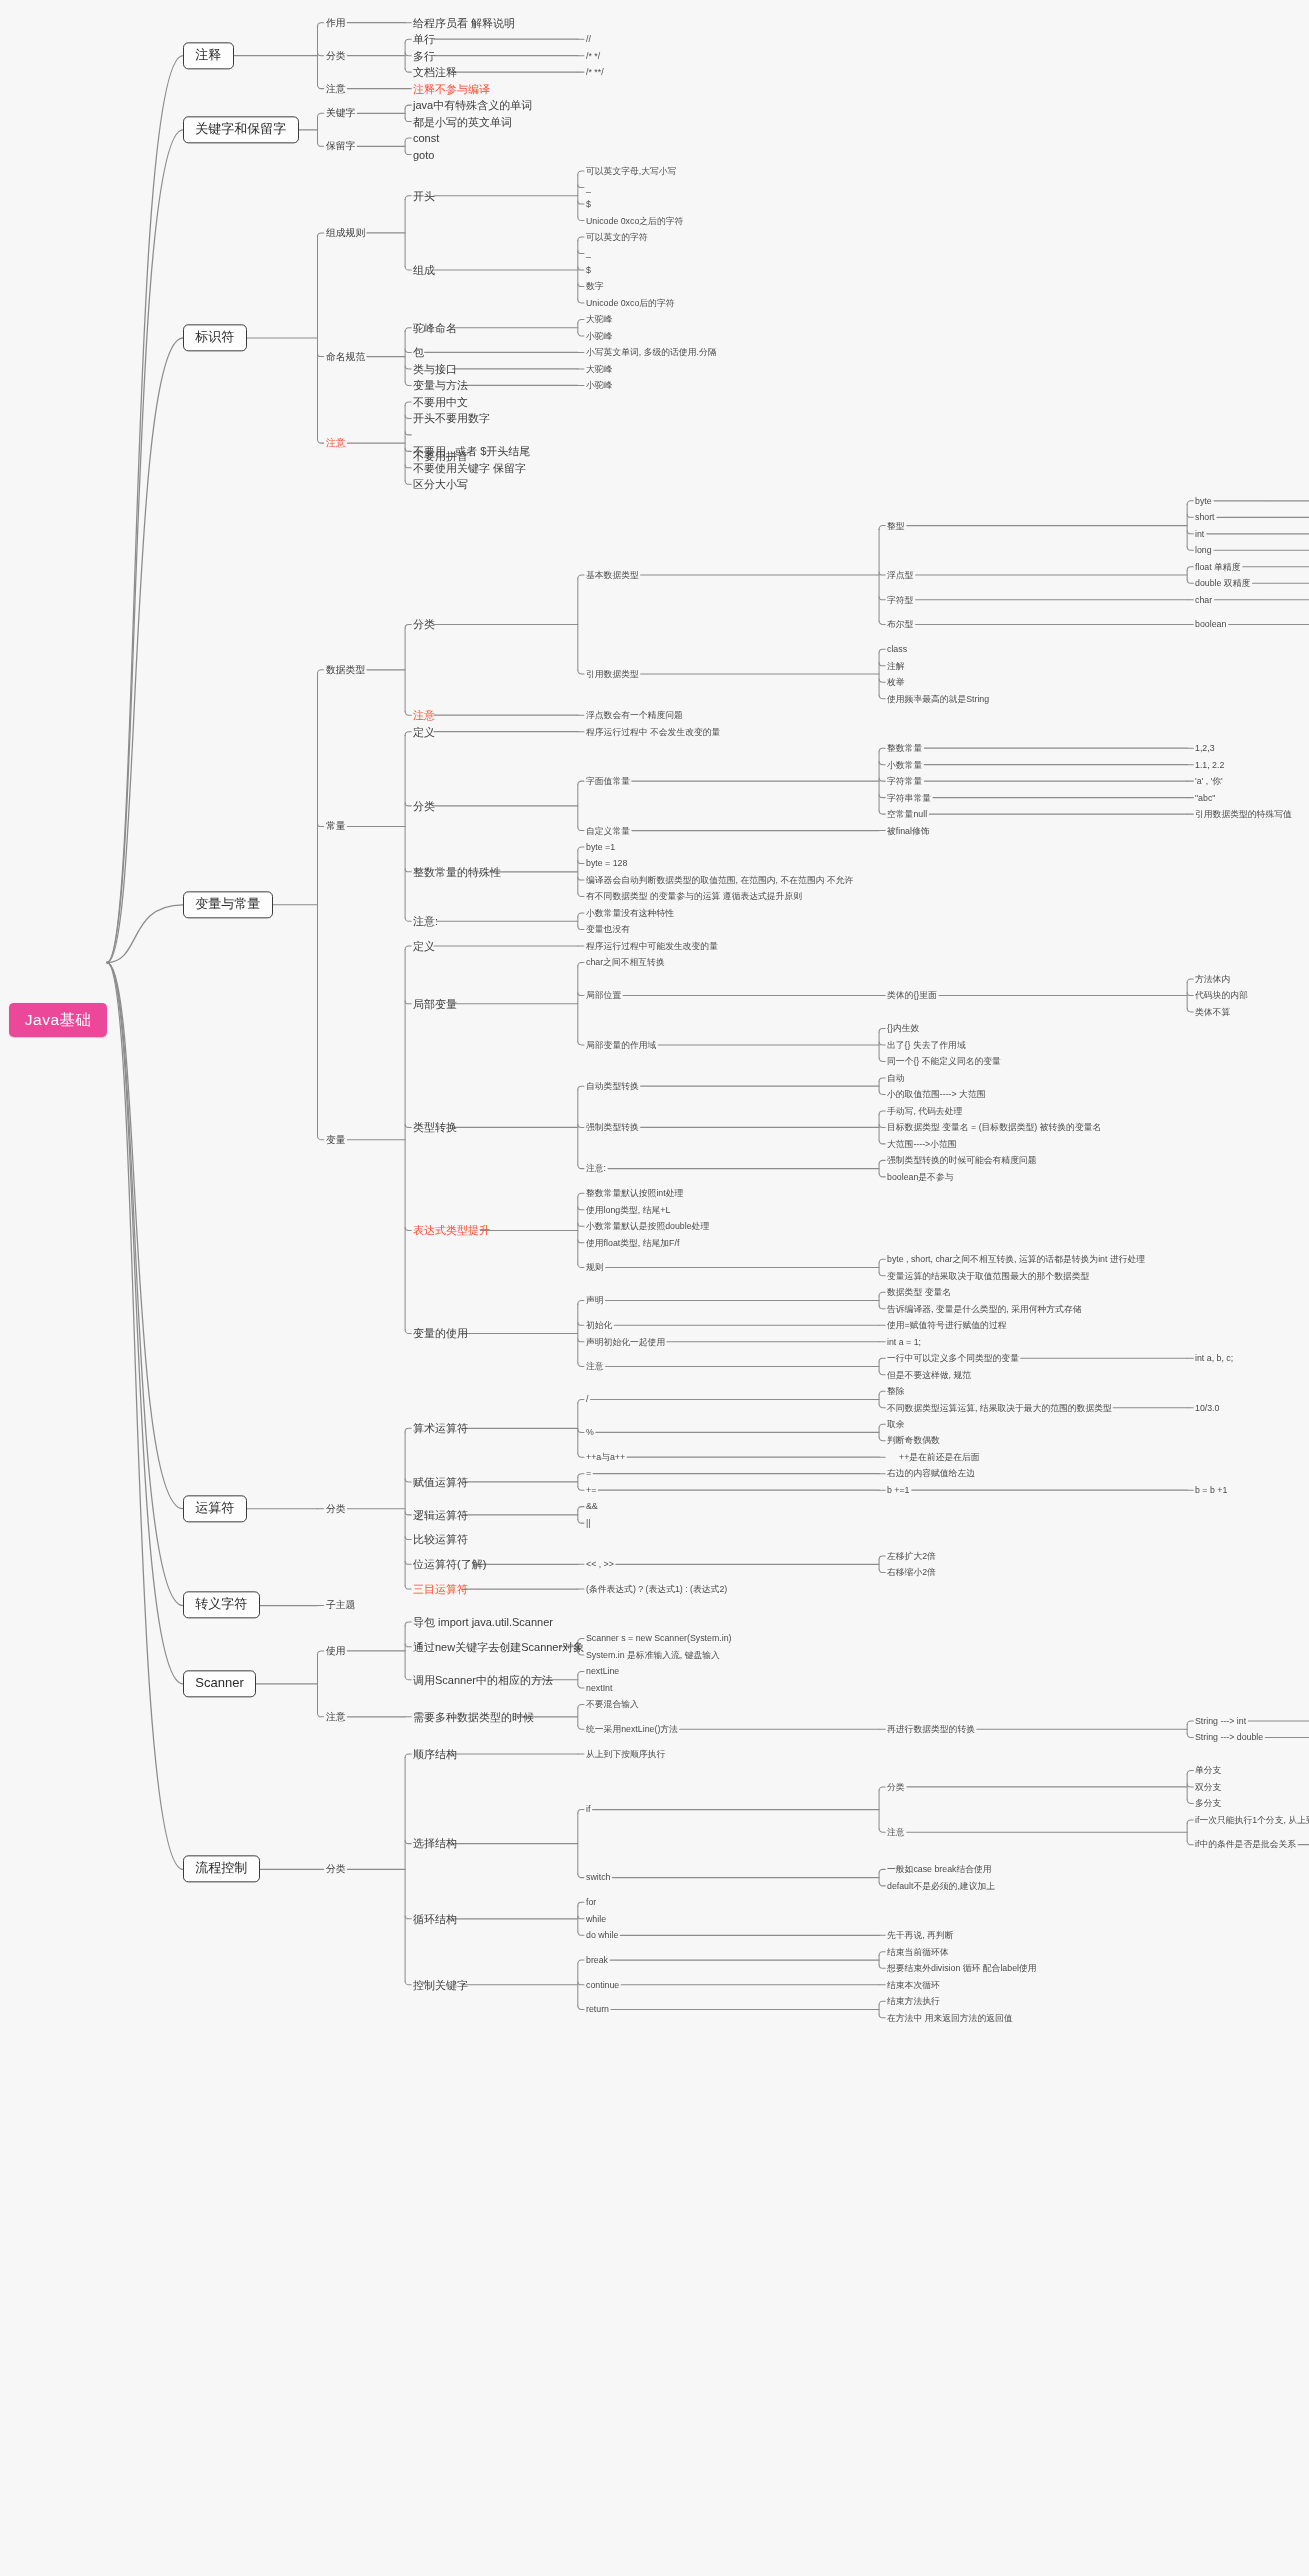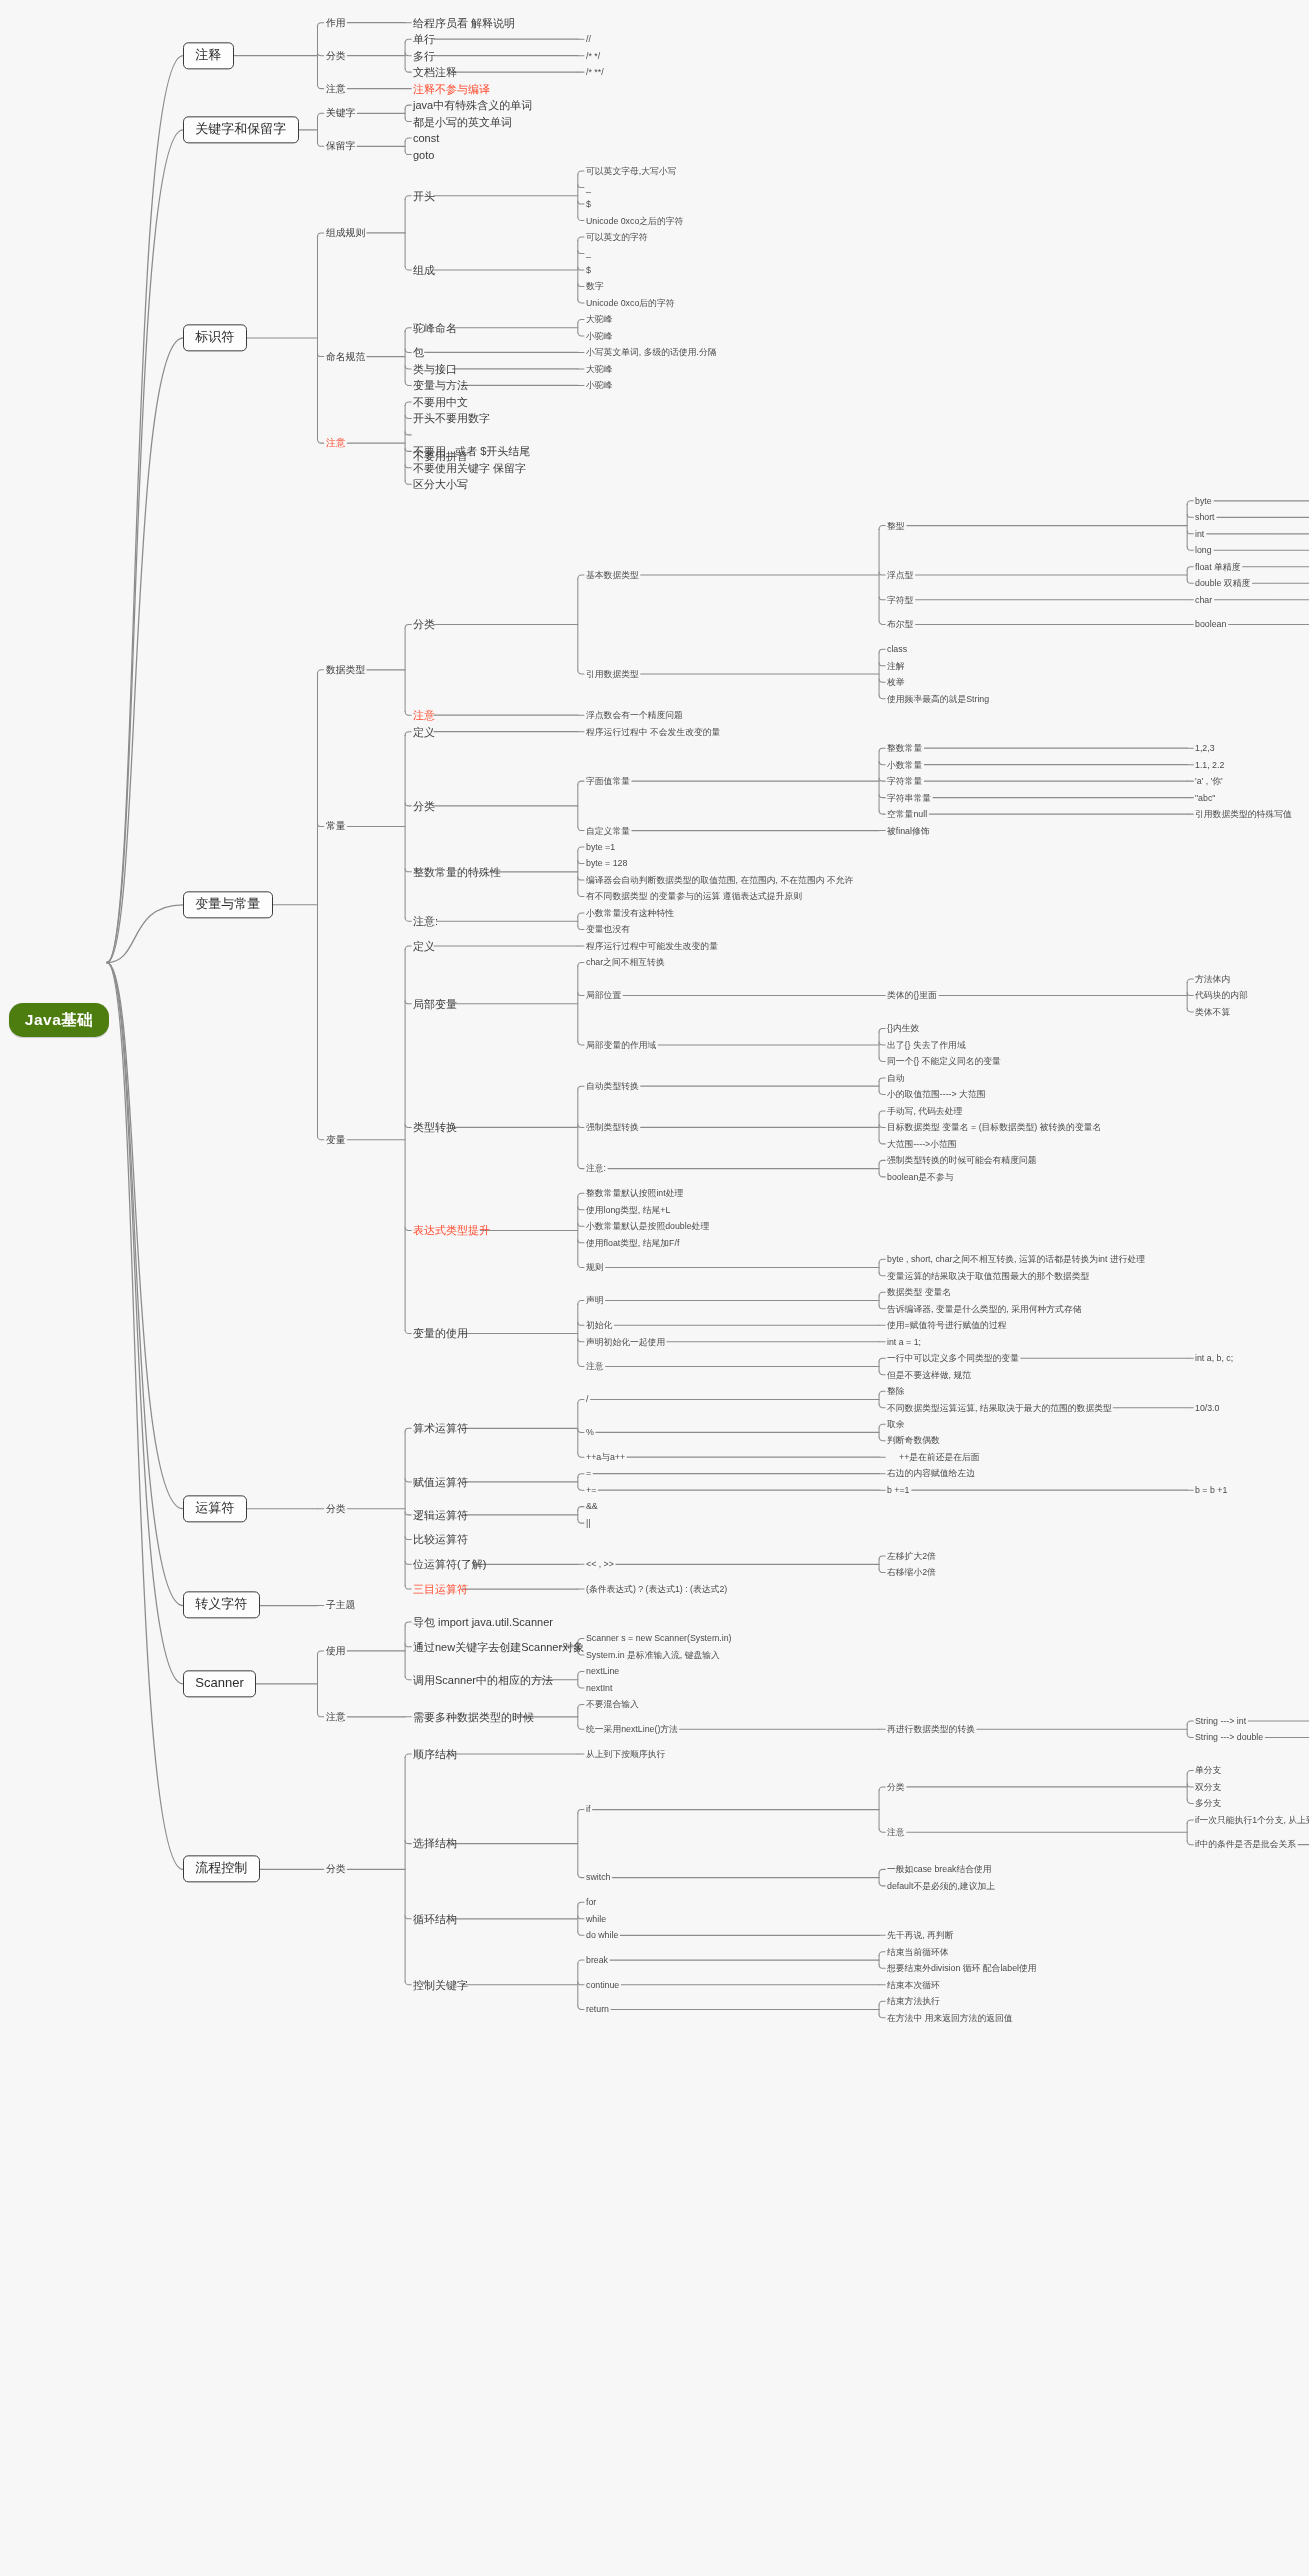--- a/index.html
+++ b/index.html
@@ -25,28 +25,27 @@
   }
   .node {
     position: absolute;
     z-index: 2;
     white-space: nowrap;
     line-height: 1.15;
     transform: translateY(-50%);
   }
   
   .root {
-    background: #4d7c0f;
+    background: #ec4899;
     color: #ffffff;
-    border-radius: 14px;
+    border-radius: 5px;
     padding: 8.2px 15.5px;
     font-size: 15.5px;
     box-shadow: 0 0.5px 1px rgba(0,0,0,.18);
     letter-spacing: 0.5px;
-    font-weight: bold;
   }
   
   .topic {
     background: #fdfdfd;
     border: 1px solid #3a3a3a;
     border-radius: 5.2px;
     padding: 5.2px 11.3px;
     font-size: 13px;
     color: #2b2b2b;
   }

